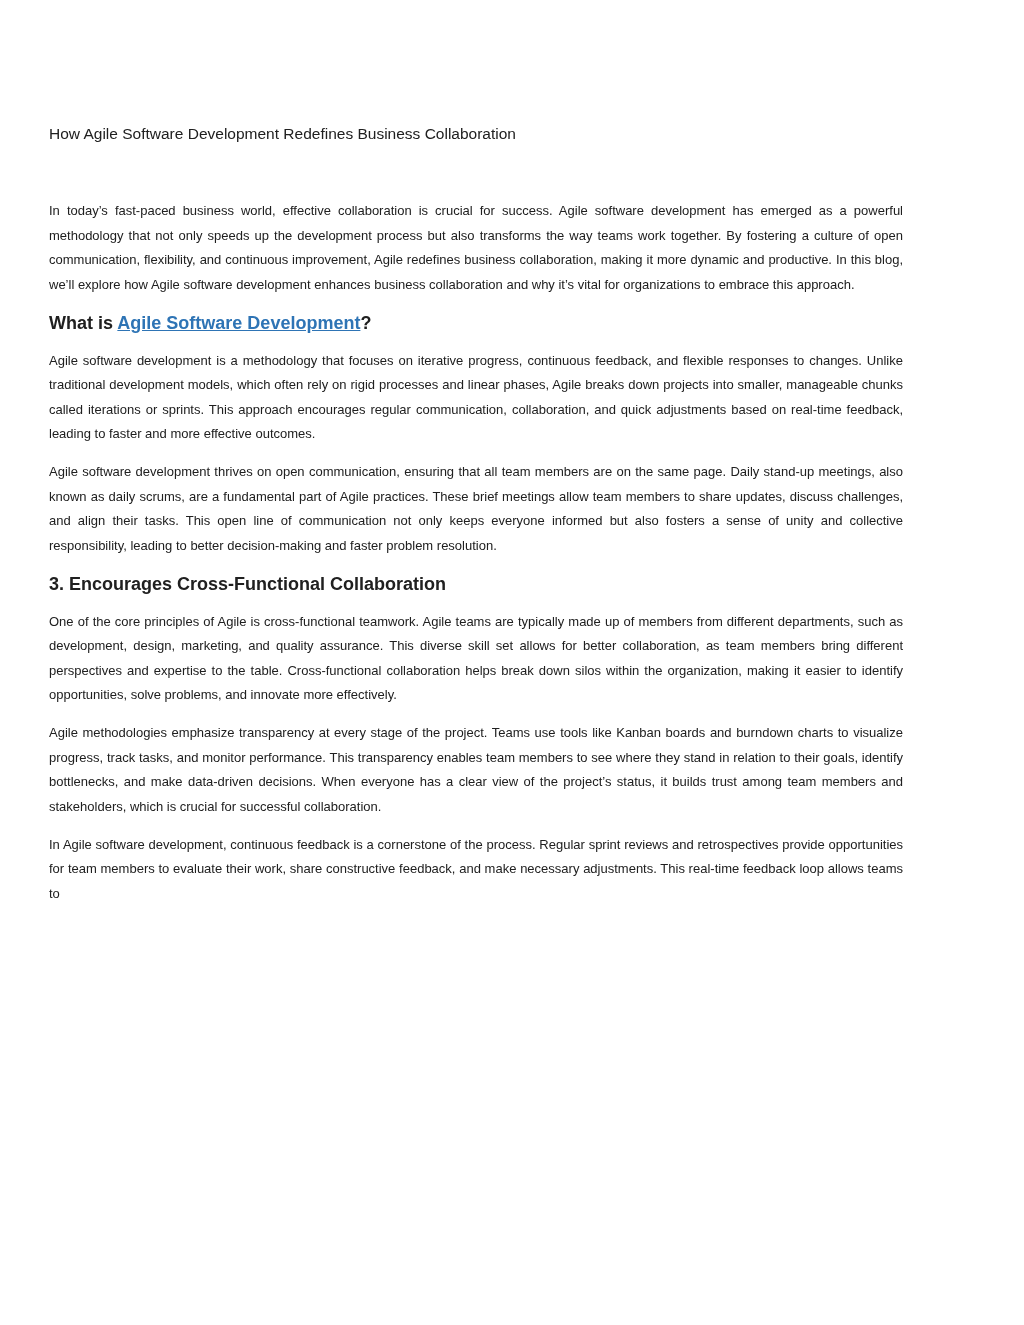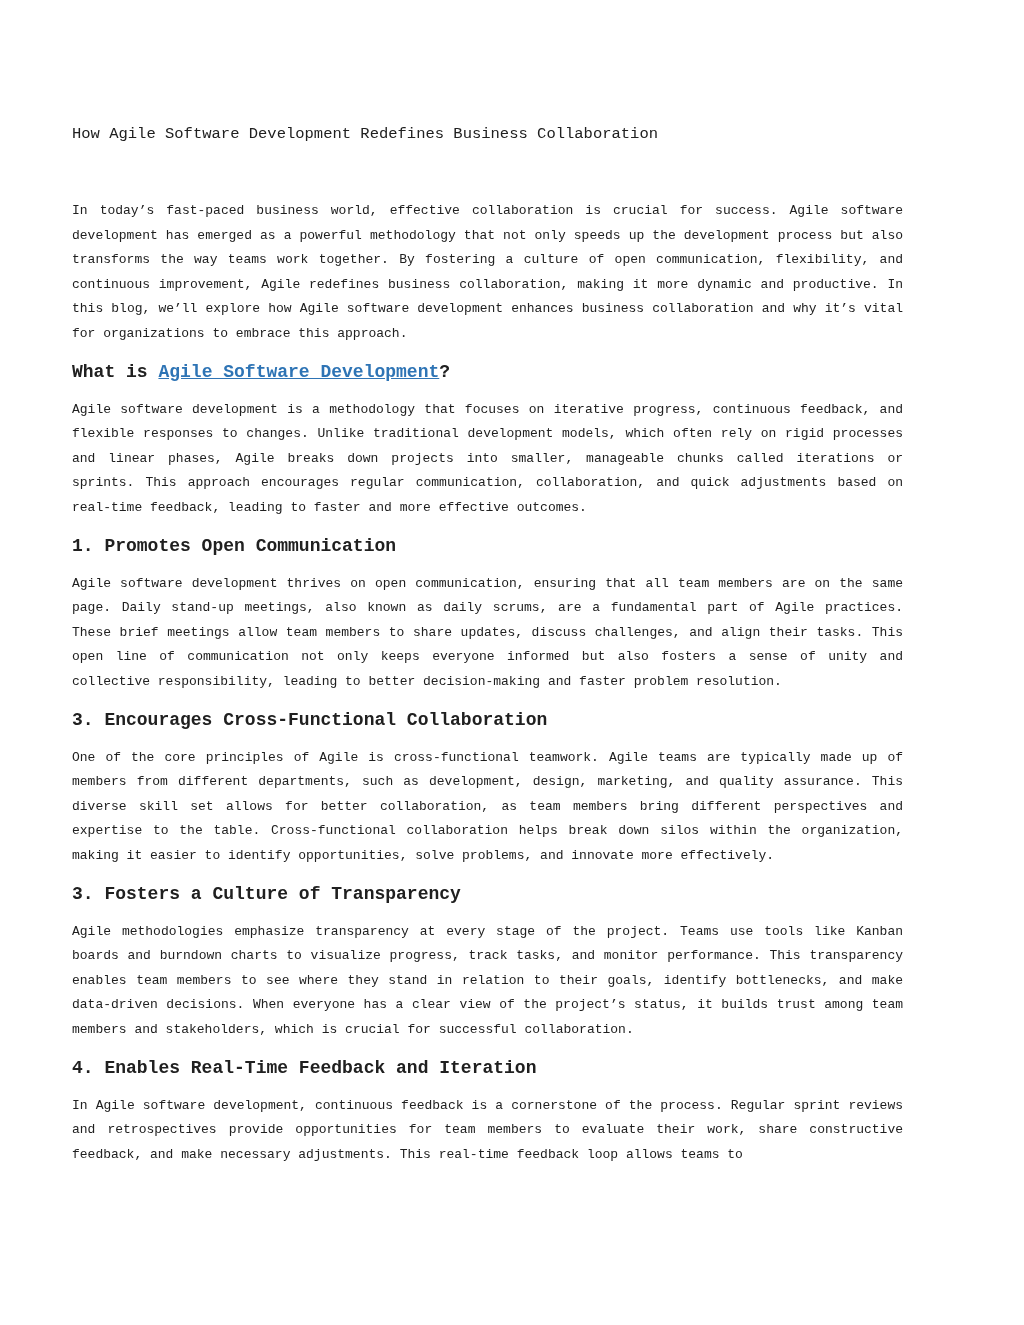--- a/index.html
+++ b/index.html
@@ -7,22 +7,22 @@
     padding: 0;
     background: #ffffff;
   }
   .page {
     position: relative;
     width: 1024px;
     height: 1241px;
     margin: 0 auto;
     background: #ffffff;
     box-sizing: border-box;
-    padding: 122px 121px 0 72px;
-    font-family: Liberation Mono, monospace;
+    padding: 122px 121px 0 49px;
+    font-family: Liberation Sans, sans-serif;
     color: #202020;
     overflow: hidden;
   }
   .doc-title {
     font-size: 15.5px;
     font-weight: 400;
     line-height: 24px;
     margin: 0 0 53px 0;
     text-align: left;
   }
@@ -56,32 +56,29 @@
   <h1 class="doc-title">How Agile Software Development Redefines Business Collaboration</h1>
 
   <p class="para">In today’s fast-paced business world, effective collaboration is crucial for success. Agile software development has emerged as a powerful methodology that not only speeds up the development process but also transforms the way teams work together. By fostering a culture of open communication, flexibility, and continuous improvement, Agile redefines business collaboration, making it more dynamic and productive. In this blog, we’ll explore how Agile software development enhances business collaboration and why it’s vital for organizations to embrace this approach.</p>
 
   <h2 class="heading"><span>What is </span><a class="doc-link">Agile Software Development</a><span>?</span></h2>
 
   <p class="para">Agile software development is a methodology that focuses on iterative progress, continuous feedback, and flexible responses to changes. Unlike traditional development models, which often rely on rigid processes and linear phases, Agile breaks down projects into smaller, manageable chunks called iterations or sprints. This approach encourages regular communication, collaboration, and quick adjustments based on real-time feedback, leading to faster and more effective outcomes.</p>
 
 
   <section>
-    <h3 class="heading">1. Promotes Open Communication</h3>
     <p class="para">Agile software development thrives on open communication, ensuring that all team members are on the same page. Daily stand-up meetings, also known as daily scrums, are a fundamental part of Agile practices. These brief meetings allow team members to share updates, discuss challenges, and align their tasks. This open line of communication not only keeps everyone informed but also fosters a sense of unity and collective responsibility, leading to better decision-making and faster problem resolution.</p>
   </section>
 
   <section>
     <h3 class="heading">3. Encourages Cross-Functional Collaboration</h3>
     <p class="para">One of the core principles of Agile is cross-functional teamwork. Agile teams are typically made up of members from different departments, such as development, design, marketing, and quality assurance. This diverse skill set allows for better collaboration, as team members bring different perspectives and expertise to the table. Cross-functional collaboration helps break down silos within the organization, making it easier to identify opportunities, solve problems, and innovate more effectively.</p>
   </section>
 
   <section>
-    <h3 class="heading">3. Fosters a Culture of Transparency</h3>
     <p class="para">Agile methodologies emphasize transparency at every stage of the project. Teams use tools like Kanban boards and burndown charts to visualize progress, track tasks, and monitor performance. This transparency enables team members to see where they stand in relation to their goals, identify bottlenecks, and make data-driven decisions. When everyone has a clear view of the project’s status, it builds trust among team members and stakeholders, which is crucial for successful collaboration.</p>
   </section>
 
   <section>
-    <h3 class="heading">4. Enables Real-Time Feedback and Iteration</h3>
     <p class="para">In Agile software development, continuous feedback is a cornerstone of the process. Regular sprint reviews and retrospectives provide opportunities for team members to evaluate their work, share constructive feedback, and make necessary adjustments. This real-time feedback loop allows teams to</p>
   </section>
 
 </div>
 
 </body></html>

